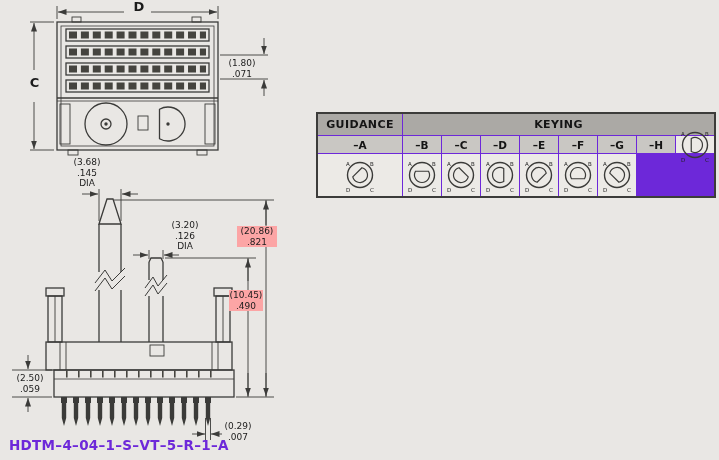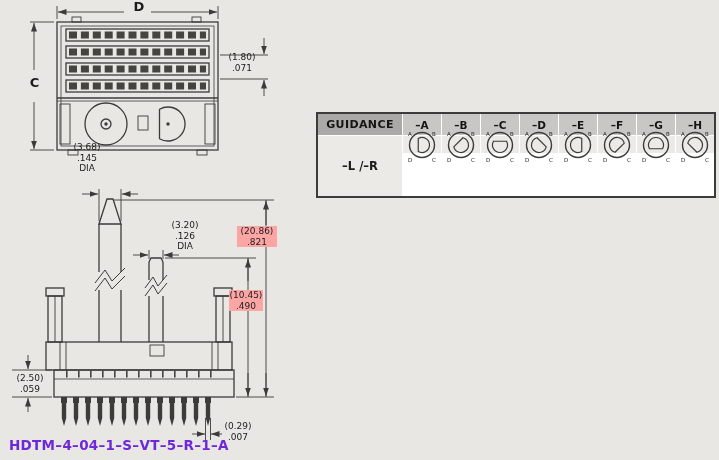--- a/index.html
+++ b/index.html
@@ -10,21 +10,21 @@
        text-align:center;white-space:nowrap}
   .dim.bg{background:#fca5a5}
   .big{position:absolute;font:bold 13px/14px "DejaVu Sans",sans-serif;background:#e9e7e4;
        padding:0 2px;text-align:center}
   #part-number{position:absolute;left:9px;top:437px;font:bold 13.5px "DejaVu Sans",sans-serif;
        letter-spacing:.3px;color:#6d28d9}
   
   #ktable{position:absolute;left:316px;top:112px;display:grid;
           grid-template-columns:84px repeat(8,38px);
           grid-template-rows:21px 17px 42px;gap:1px;
-          background:#ffffff;border:2px solid #3c3c3a}
+          background:#6d28d9;border:2px solid #3c3c3a}
   #ktable>div{display:flex;align-items:center;justify-content:center}
   .th{background:#aba9a5;font:bold 11px "DejaVu Sans",sans-serif;color:#141414;letter-spacing:.4px}
   .opt{background:#c9c7c3;font:bold 10.5px "DejaVu Sans",sans-serif;color:#141414}
   .icell{background:#eceae6}
   .gval{background:#eceae6;grid-row:2/4;grid-column:1;font:bold 11.5px "DejaVu Sans",sans-serif}
   .khead{grid-column:2/10}
   .kl{font:5.5px "DejaVu Sans",sans-serif;fill:#222;text-anchor:middle}
   .kc{fill:none;stroke:#3b3b39;stroke-width:1.4}
   .kw{fill:none;stroke:#3b3b39;stroke-width:1.2}
 </style>
@@ -175,26 +175,26 @@
     <line x1="195.5" y1="263" x2="195.5" y2="285"></line>
     <line x1="200.5" y1="263" x2="200.5" y2="285"></line>
     <line x1="182" y1="279" x2="195" y2="279" marker-end="url(#m2)"></line>
     <line x1="212" y1="279" x2="201" y2="279" marker-end="url(#m2)"></line>
   </g>
 </svg>
 
 <div class="big" style="left:128px;top:0;width:18px">D</div>
 <div class="big" style="left:24px;top:76px;width:17px">C</div>
 
-<div class="dim" style="left:224px;top:52px;width:36px">
+<div class="dim" style="left:224px;top:58px;width:36px">
   <div>(1.80)</div>
   <div>.071</div>
 </div>
 
-<div class="dim" style="left:64px;top:142px;width:46px">
+<div class="dim" style="left:64px;top:157px;width:46px">
   <div>(3.68)</div>
   <div>.145</div>
   <div>DIA</div>
 </div>
 
 <div class="dim" style="left:163px;top:220px;width:44px">
   <div>(3.20)</div>
   <div>.126</div>
   <div>DIA</div>
 </div>
@@ -216,21 +216,21 @@
 
 <div class="dim" style="left:220px;top:421px;width:36px">
   <div>(0.29)</div>
   <div>.007</div>
 </div>
 
 <div id="part-number">HDTM–4–04–1–S–VT–5–R–1–A</div>
 
 <div id="ktable">
   <div class="th">GUIDANCE</div>
-  <div class="gval">–L /–R</div>
+  <div class="th khead">KEYING</div>
 
   <div class="opt">–A</div>
   <div class="opt">–B</div>
   <div class="opt">–C</div>
   <div class="opt">–D</div>
   <div class="opt">–E</div>
   <div class="opt">–F</div>
   <div class="opt">–G</div>
   <div class="opt">–H</div>
 

